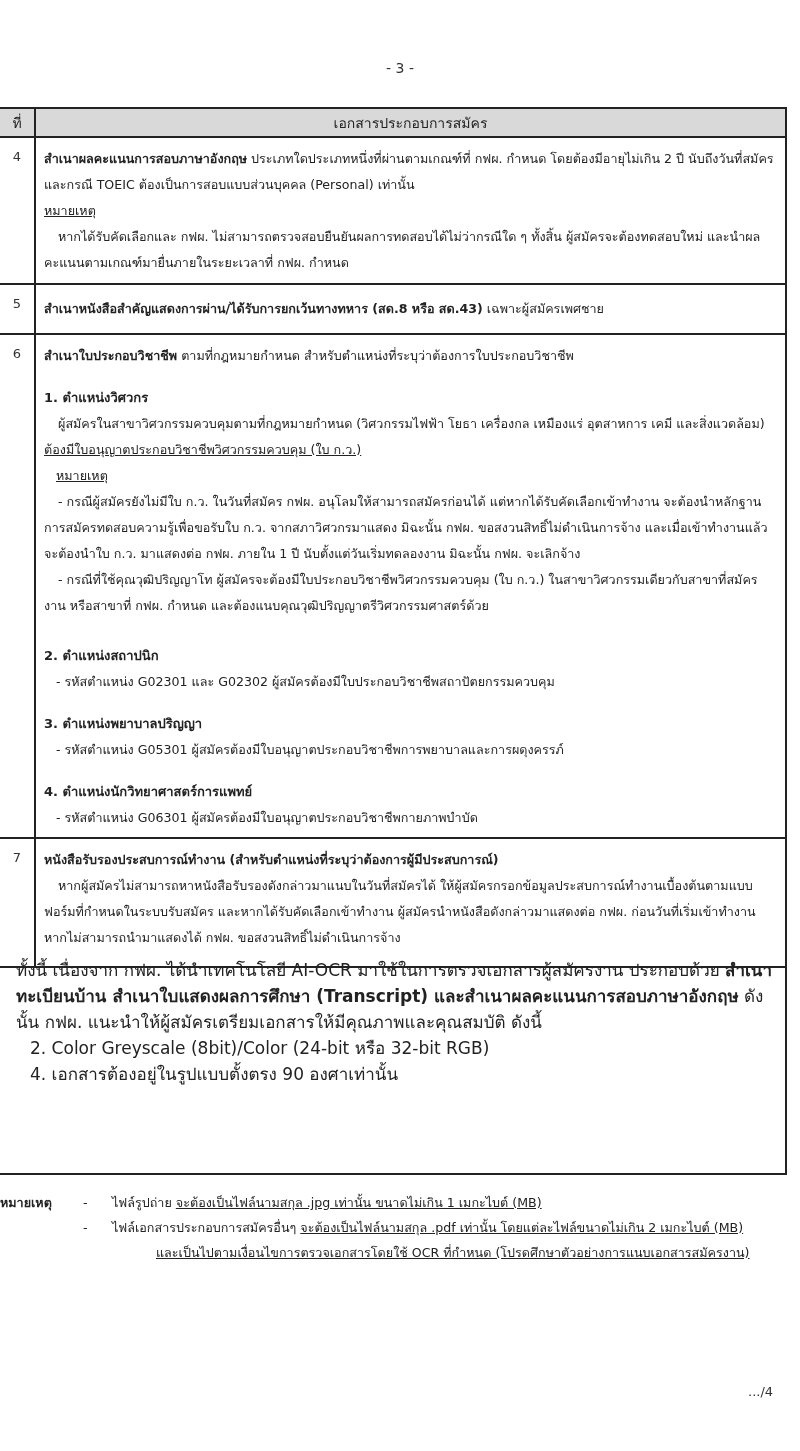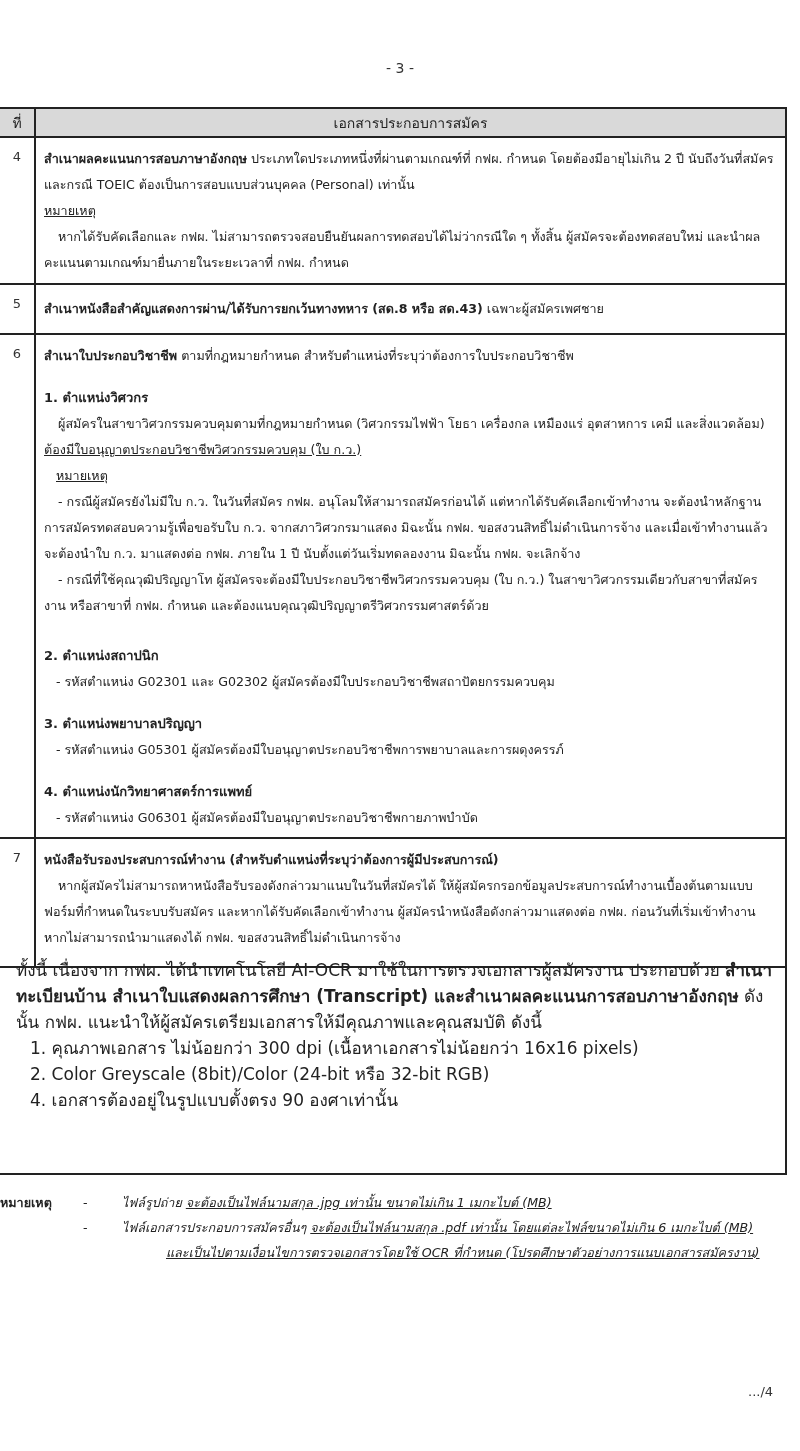--- a/index.html
+++ b/index.html
@@ -19,21 +19,21 @@
   .ind { text-indent:14px; }
   .sub { font-weight:bold; font-size:13px; margin-top:16px; }
   .subd { padding-left:12px; }
   .gap { height:8px; }
   .box { position:absolute; left:-2px; top:957px; width:785px; height:216px; border:2px solid #222; border-top:none; }
   .box-inner { padding:0 8px 0 16px; line-height:26px; font-size:17px; }
   .box-list { padding-left:30px; }
   .notes { position:absolute; left:0; top:1190px; width:800px; font-size:12.6px; line-height:25px; }
   .notes-label { position:absolute; left:0; top:0; font-weight:bold; }
   .note-dash { position:absolute; left:83px; }
-  .note-line { position:absolute; left:122px; white-space:nowrap;font-style:italic; }
+  .note-line { position:absolute; left:112px; white-space:nowrap; }
   .footer { position:absolute; top:1384px; left:748px; font-size:13px; color:#333; }
 </style>
 </head>
 <body>
 
 <div class="page-num">- 3 -</div>
 
 <table class="doc-table">
   <tbody>
       <tr>
@@ -84,28 +84,27 @@
       <div class="b">หนังสือรับรองประสบการณ์ทำงาน (สำหรับตำแหน่งที่ระบุว่าต้องการผู้มีประสบการณ์)</div>
       <div class="ind">หากผู้สมัครไม่สามารถหาหนังสือรับรองดังกล่าวมาแนบในวันที่สมัครได้ ให้ผู้สมัครกรอกข้อมูลประสบการณ์ทำงานเบื้องต้นตามแบบฟอร์มที่กำหนดในระบบรับสมัคร และหากได้รับคัดเลือกเข้าทำงาน ผู้สมัครนำหนังสือดังกล่าวมาแสดงต่อ กฟผ. ก่อนวันที่เริ่มเข้าทำงาน หากไม่สามารถนำมาแสดงได้ กฟผ. ขอสงวนสิทธิ์ไม่ดำเนินการจ้าง</div>
     </td>
   </tr>
 </tbody>
   </table>
 
 <div class="box">
   <div class="box-inner"><span>ทั้งนี้ เนื่องจาก กฟผ. ได้นำเทคโนโลยี AI-OCR มาใช้ในการตรวจเอกสารผู้สมัครงาน ประกอบด้วย </span><span class="b">สำเนาทะเบียนบ้าน สำเนาใบแสดงผลการศึกษา (Transcript) และสำเนาผลคะแนนการสอบภาษาอังกฤษ</span><span> ดังนั้น กฟผ. แนะนำให้ผู้สมัครเตรียมเอกสารให้มีคุณภาพและคุณสมบัติ ดังนี้</span></div>
   <div class="box-inner box-list">
-    <div>1. คุณภาพเอกสาร ไม่น้อยกว่า 300 dpi (เนื้อหาเอกสารไม่น้อยกว่า 16x16 pixels)</div>
     <div>2. Color Greyscale (8bit)/Color (24-bit หรือ 32-bit RGB)</div>
     <div>4. เอกสารต้องอยู่ในรูปแบบตั้งตรง 90 องศาเท่านั้น</div>
   </div>
 </div>
 
 <div class="notes">
   <div class="notes-label">หมายเหตุ</div>
   <div class="note-dash" style="top:0;">-</div>
   <div class="note-line" style="top:0;"><span>ไฟล์รูปถ่าย </span><span class="u">จะต้องเป็นไฟล์นามสกุล .jpg เท่านั้น ขนาดไม่เกิน 1 เมกะไบต์ (MB)</span></div>
   <div class="note-dash" style="top:25px;">-</div>
-  <div class="note-line" style="top:25px;"><span>ไฟล์เอกสารประกอบการสมัครอื่นๆ </span><span class="u">จะต้องเป็นไฟล์นามสกุล .pdf เท่านั้น โดยแต่ละไฟล์ขนาดไม่เกิน 6 เมกะไบต์ (MB)</span></div>
+  <div class="note-line" style="top:25px;"><span>ไฟล์เอกสารประกอบการสมัครอื่นๆ </span><span class="u">จะต้องเป็นไฟล์นามสกุล .pdf เท่านั้น โดยแต่ละไฟล์ขนาดไม่เกิน 2 เมกะไบต์ (MB)</span></div>
   <div class="note-line u" style="top:50px;margin-left:44px;">และเป็นไปตามเงื่อนไขการตรวจเอกสารโดยใช้ OCR ที่กำหนด (โปรดศึกษาตัวอย่างการแนบเอกสารสมัครงาน)</div>
 </div>
 
 <div class="footer">.../4</div>
 
 </body></html>

